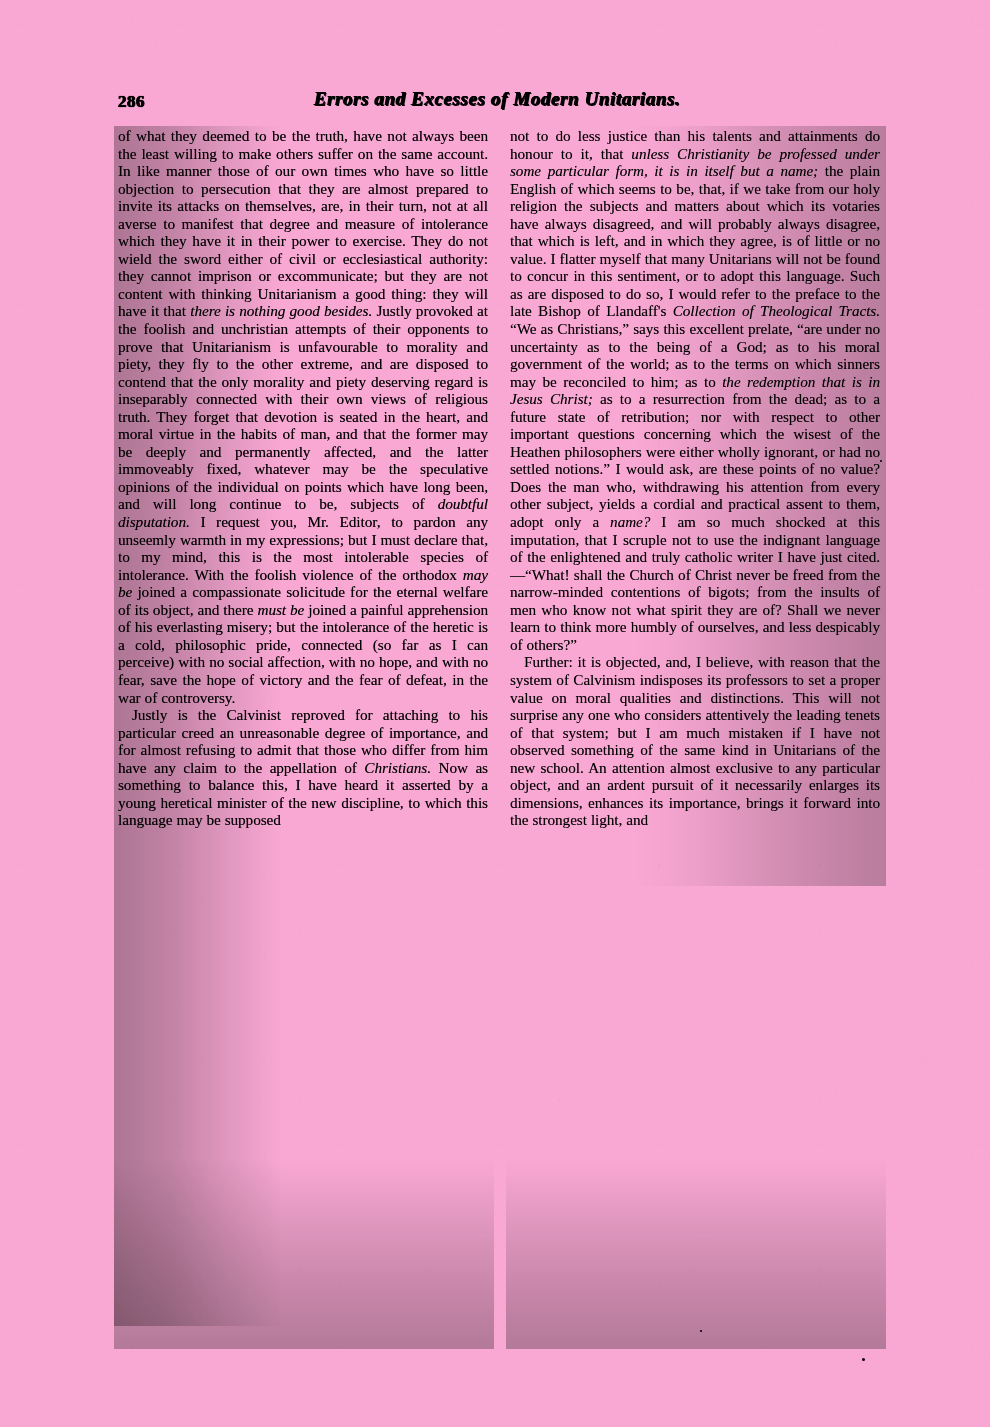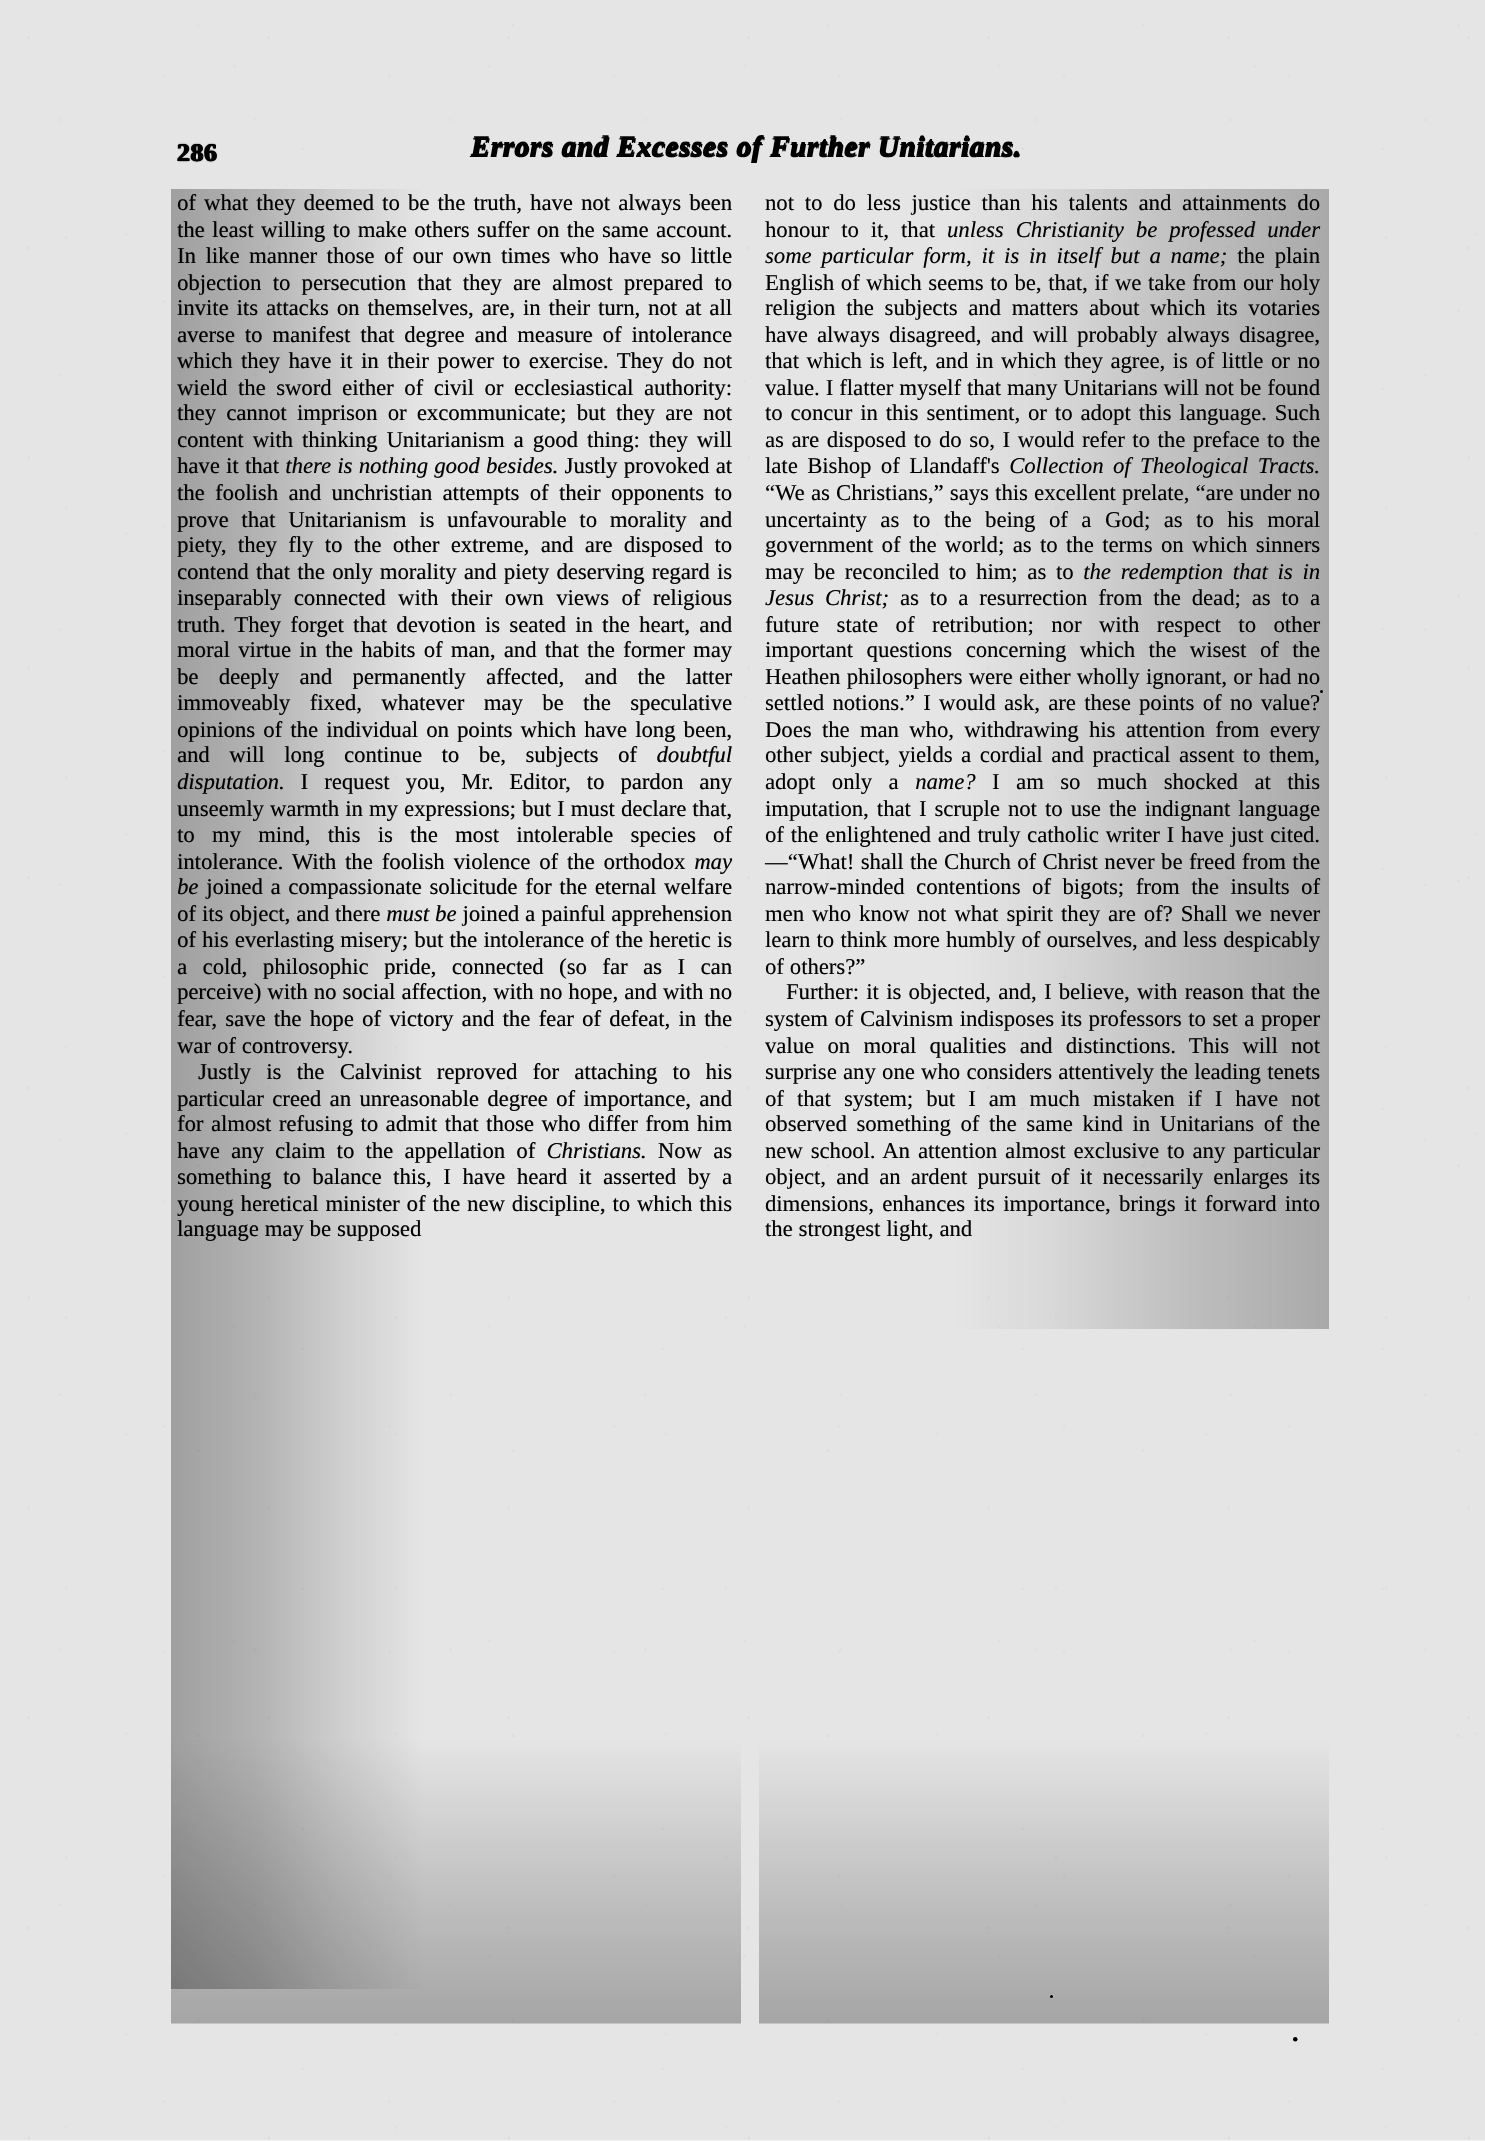--- a/index.html
+++ b/index.html
@@ -14,21 +14,21 @@
     position: relative;
     overflow: hidden;
     font-family: "Liberation Serif", "DejaVu Serif", serif;
     color: #000000;
   }
 
   
   #scan-page {
     position: absolute;
     inset: 0;
-    background: #e5e5e5;
+    background: #f9a8d4;
     text-decoration: underline;
   }
 
   
   #scan-noise {
     position: absolute;
     inset: 0;
     pointer-events: none;
     opacity: .5;
     background-image:
@@ -173,21 +173,21 @@
 </style>
 </head>
 <body>
 
 <div id="scan-page">
 
   <div id="ink-layer">
 
     <div id="running-head">
       <div id="folio">286</div>
-      <div id="head-title">Errors and Excesses of Further Unitarians.</div>
+      <div id="head-title">Errors and Excesses of Modern Unitarians.</div>
     </div>
 
     <div id="columns">
 
       <div class="column col-left">
         <div class="col-text">
             <p><span>of what they deemed to be the truth, have not always been the least willing to make others suffer on the same account. In like manner those of our own times who have so little objection to persecution that they are almost prepared to invite its attacks on themselves, are, in their turn, not at all averse to manifest that degree and measure of intolerance which they have it in their power to exercise. They do not wield the sword either of civil or ecclesiastical authority: they cannot imprison or excommunicate; but they are not content with thinking Unitarianism a good thing: they will have it that </span><i>there is nothing good besides.</i><span> Justly provoked at the foolish and unchristian attempts of their opponents to prove that Unitarianism is unfavourable to morality and piety, they fly to the other extreme, and are disposed to contend that the only morality and piety deserving regard is inseparably connected with their own views of religious truth. They forget that devotion is seated in the heart, and moral virtue in the habits of man, and that the former may be deeply and permanently affected, and the latter immoveably fixed, whatever may be the speculative opinions of the individual on points which have long been, and will long continue to be, subjects of </span><i>doubtful disputation.</i><span> I request you, Mr. Editor, to pardon any unseemly warmth in my expressions; but I must declare that, to my mind, this is the most intolerable species of intolerance. With the foolish violence of the orthodox </span><i>may be</i><span> joined a compassionate solicitude for the eternal welfare of its object, and there </span><i>must be</i><span> joined a painful apprehension of his everlasting misery; but the intolerance of the heretic is a cold, philosophic pride, connected (so far as I can perceive) with no social affection, with no hope, and with no fear, save the hope of victory and the fear of defeat, in the war of controversy.</span></p>
             <p class="indent"><span>Justly is the Calvinist reproved for attaching to his particular creed an unreasonable degree of importance, and for almost refusing to admit that those who differ from him have any claim to the appellation of </span><i>Christians.</i><span> Now as something to balance this, I have heard it asserted by a young heretical minister of the new discipline, to which this language may be supposed</span></p>
           </div>
         <div class="bleed smear-left"></div>

